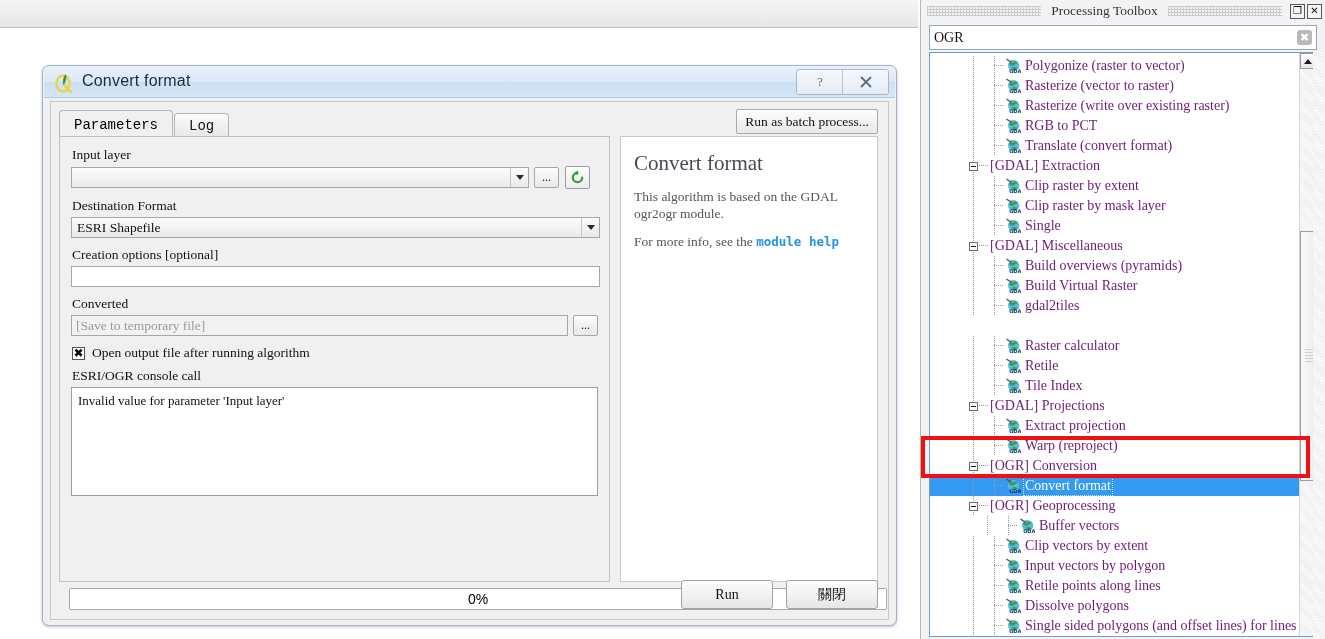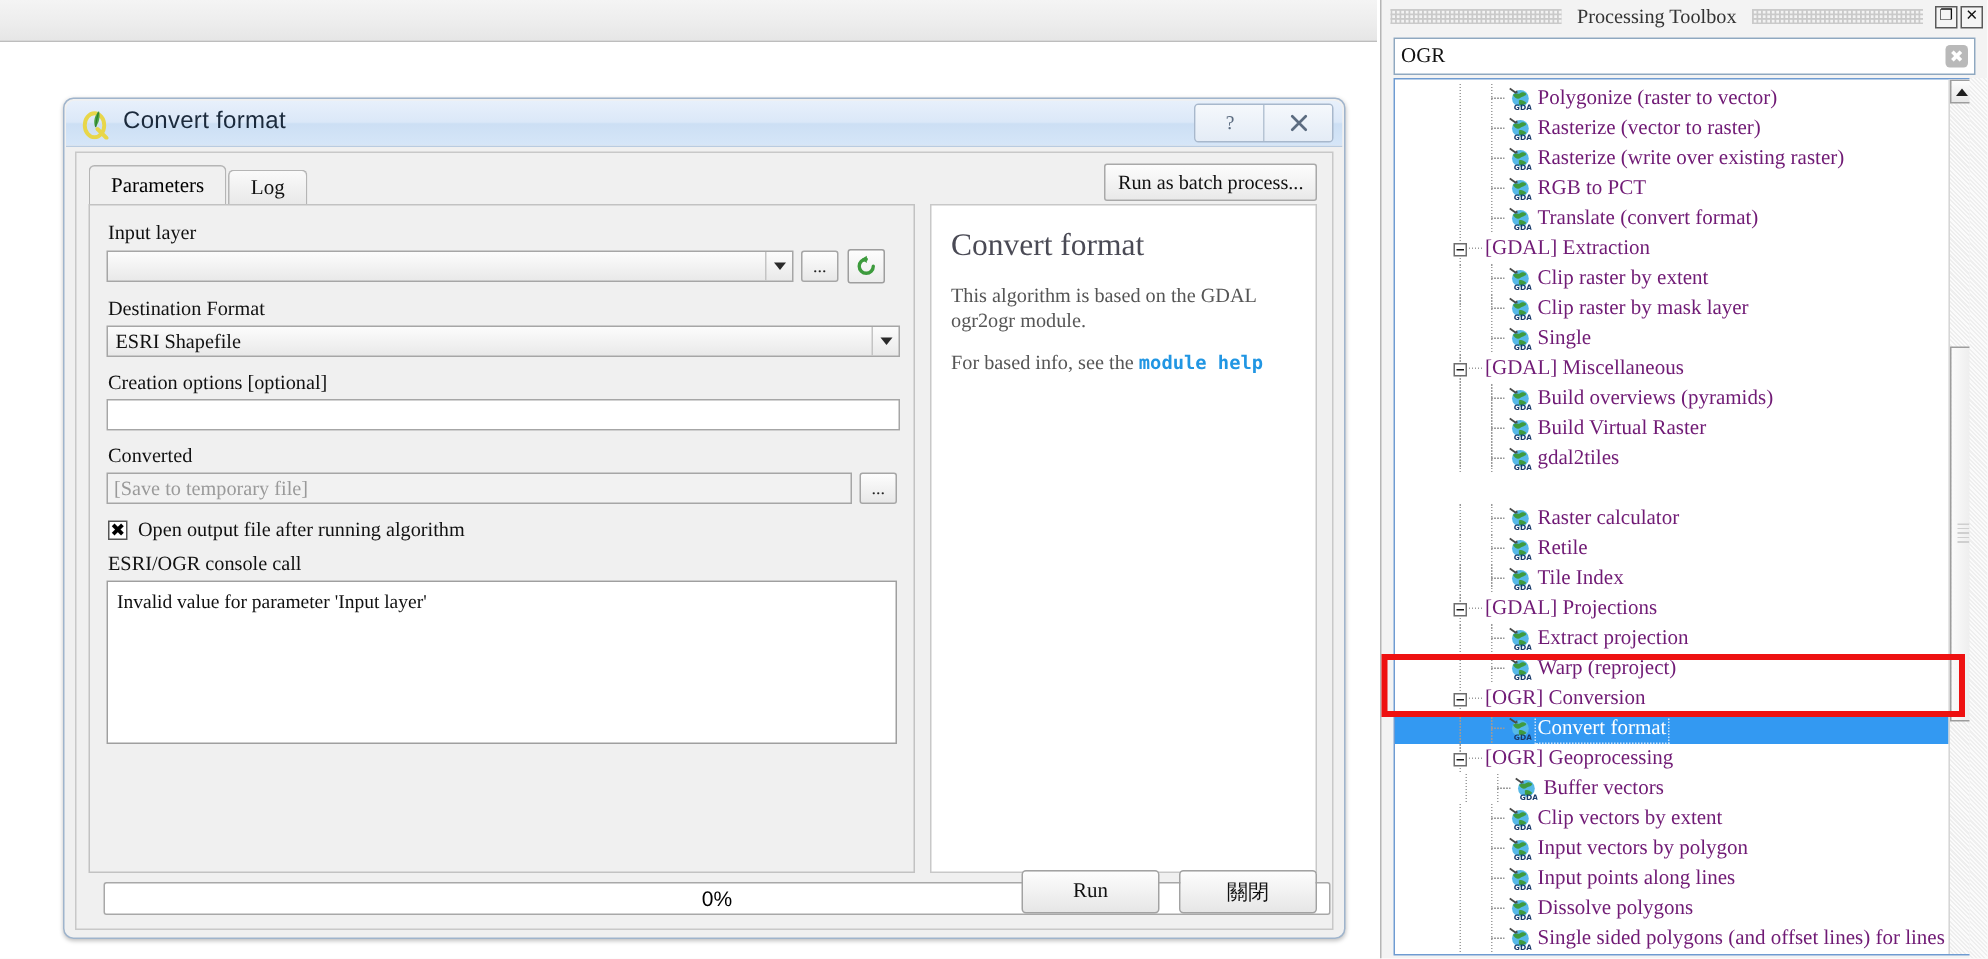--- a/index.html
+++ b/index.html
@@ -61,21 +61,21 @@
   }
   .titlebtn + .titlebtn { border-left: 1px solid #b6c4d4; }
 
   
   .dlg-body {
     position: absolute; left: 7px; top: 35px; width: 839px; height: 519px;
     background: #f0f0f0;
     border: 1px solid #c8c8c8;
     box-sizing: border-box;
   }
-  .tabs { position: absolute; left: 8px; top: 8px; display: flex; align-items: flex-end; }
+  .tabs { position: absolute; left: 8px; top: 8px; display: flex; align-items: flex-end; font-family: Liberation Mono, monospace; }
   .tab {
     height: 24px; padding: 0 14px;
     display: flex; align-items: center;
     font-size: 14px; color: #111;
     border: 1px solid #b5b5b5; border-bottom: none;
     border-top-left-radius: 4px; border-top-right-radius: 4px;
     background: linear-gradient(to bottom,#fafafa,#e7e7e7);
     margin-right: 1px;
   }
   .tab.active {
@@ -401,21 +401,21 @@
         <div class="field-label">ESRI/OGR console call</div>
         <div class="console">
           <span>Invalid value for parameter 'Input layer'</span>
         </div>
       </div>
 
       <div class="panel-right">
         <div class="help-title">Convert format</div>
         <p class="help-p">This algorithm is based on the GDAL ogr2ogr module.</p>
         <p class="help-p">
-          <span>For based info, see the </span><a class="help-link">module help</a>
+          <span>For more info, see the </span><a class="help-link">module help</a>
         </p>
       </div>
 
       <div class="progress">
         <span>0%</span>
       </div>
 
       <div class="footer-btns">
         <div class="fbtn">
           <span>Run</span>
@@ -712,21 +712,21 @@
                 <text x="4.2" y="15.4" font-size="5" font-weight="bold" font-family="DejaVu Sans, sans-serif" fill="#1a3b6b">GDAL</text>
               </svg></span>
             <span class="tlabel" style="left:95px">Convert format</span>
           </div>
           <div class="tnode" style="top: 440px; position: absolute; left: 0px; width: 371px;">
             <i class="guide" style="left:43px"></i>
             <i class="expander" style="left:39px"></i>
             <i class="elbow" style="left:49px"></i>
             <span class="tlabel" style="left:60px">[OGR] Geoprocessing</span>
           </div>
-          <div class="tnode" style="top: 460px; position: absolute; left: 4px; width: 371px; text-align: center;">
+          <div class="tnode" style="top: 460px; position: absolute; left: 14px; width: 371px; text-align: center;">
             <i class="guide" style="left:43px"></i>
             <i class="guide" style="left:64px"></i>
             <i class="elbow" style="left:64px"></i>
             <span class="gicon" style="left:75px"><svg viewBox="0 0 16 16" width="16" height="16">
                 <circle cx="8.6" cy="7.6" r="5.6" fill="#56b9e8"></circle>
                 <path d="M3.6 5.2 C5.6 4 7.6 5 8.6 4 C9.6 3 11.6 3.6 12.6 4.6 C11.6 6.6 9.6 6.2 8.6 7.2 C7 8.6 5 7.6 3.6 5.2 Z" fill="#3f9b3f"></path>
                 <path d="M7.6 9 C9 8.2 11 9 12.6 10.6 C11 12.2 9 12.6 7.6 11.6 Z" fill="#3f9b3f"></path>
                 <path d="M1.5 1 L6 4.2" stroke="#4a4a4a" stroke-width="1.2"></path>
                 <path d="M5.2 3.1 L6.4 2.2 L6.8 4.4 Z" fill="#4a4a4a"></path>
                 <text x="4.2" y="15.4" font-size="5" font-weight="bold" font-family="DejaVu Sans, sans-serif" fill="#1a3b6b">GDAL</text>
@@ -766,21 +766,21 @@
             <i class="guide" style="left:64px"></i>
             <i class="elbow" style="left:64px"></i>
             <span class="gicon" style="left:75px"><svg viewBox="0 0 16 16" width="16" height="16">
                 <circle cx="8.6" cy="7.6" r="5.6" fill="#56b9e8"></circle>
                 <path d="M3.6 5.2 C5.6 4 7.6 5 8.6 4 C9.6 3 11.6 3.6 12.6 4.6 C11.6 6.6 9.6 6.2 8.6 7.2 C7 8.6 5 7.6 3.6 5.2 Z" fill="#3f9b3f"></path>
                 <path d="M7.6 9 C9 8.2 11 9 12.6 10.6 C11 12.2 9 12.6 7.6 11.6 Z" fill="#3f9b3f"></path>
                 <path d="M1.5 1 L6 4.2" stroke="#4a4a4a" stroke-width="1.2"></path>
                 <path d="M5.2 3.1 L6.4 2.2 L6.8 4.4 Z" fill="#4a4a4a"></path>
                 <text x="4.2" y="15.4" font-size="5" font-weight="bold" font-family="DejaVu Sans, sans-serif" fill="#1a3b6b">GDAL</text>
               </svg></span>
-            <span class="tlabel" style="left:95px">Input points along lines</span>
+            <span class="tlabel" style="left:95px">Retile points along lines</span>
           </div>
           <div class="tnode" style="top: 540px; position: absolute; left: 0px; width: 371px;">
             <i class="guide" style="left:43px"></i>
             <i class="guide" style="left:64px"></i>
             <i class="elbow" style="left:64px"></i>
             <span class="gicon" style="left:75px"><svg viewBox="0 0 16 16" width="16" height="16">
                 <circle cx="8.6" cy="7.6" r="5.6" fill="#56b9e8"></circle>
                 <path d="M3.6 5.2 C5.6 4 7.6 5 8.6 4 C9.6 3 11.6 3.6 12.6 4.6 C11.6 6.6 9.6 6.2 8.6 7.2 C7 8.6 5 7.6 3.6 5.2 Z" fill="#3f9b3f"></path>
                 <path d="M7.6 9 C9 8.2 11 9 12.6 10.6 C11 12.2 9 12.6 7.6 11.6 Z" fill="#3f9b3f"></path>
                 <path d="M1.5 1 L6 4.2" stroke="#4a4a4a" stroke-width="1.2"></path>

